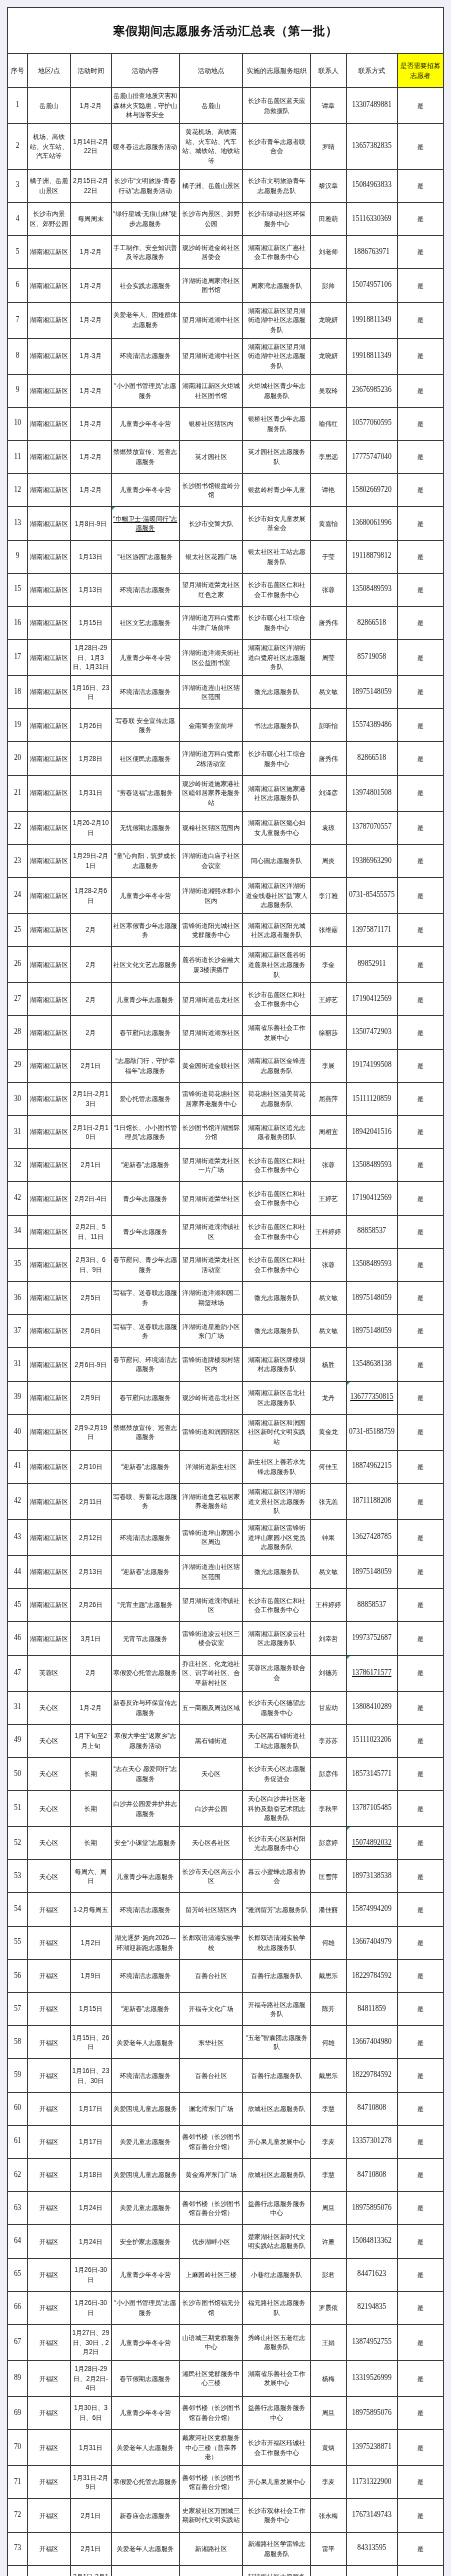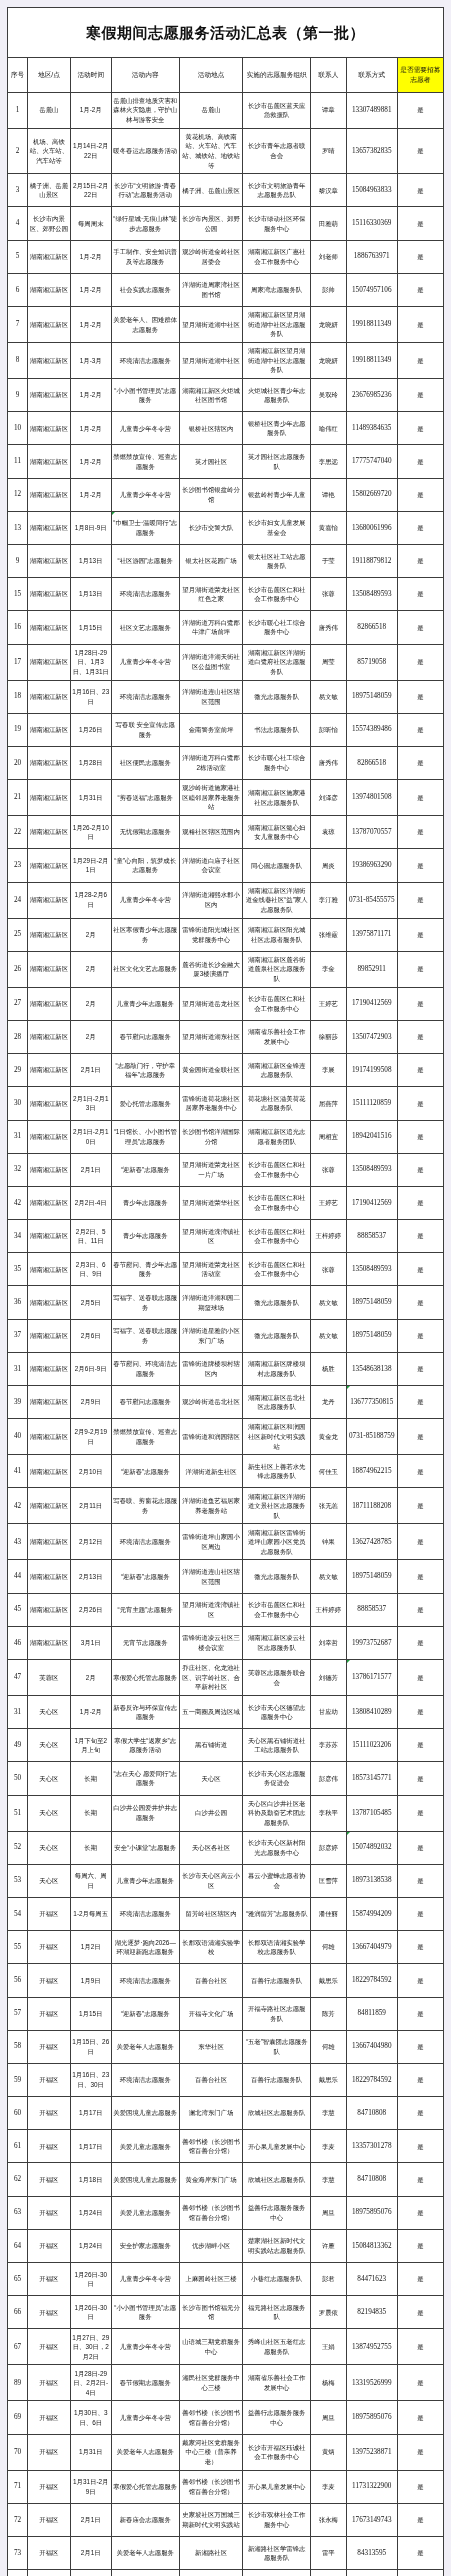--- a/index.html
+++ b/index.html
@@ -22,40 +22,40 @@
     border:0.5px solid #3c3c3c;
     text-align:center;
     vertical-align:middle;
     font-size:6.4px;
     line-height:1.5;
     padding:3.1px 1.5px;
     word-break:break-all;
     background:#fff;
   }
   .title-cell {
-    font-size:15px;
+    font-size:12px;
     font-weight:bold;
     padding:13.4px 5.2px;
     letter-spacing:0.5px;
     background:#fff;
   }
   th.hdr {
     font-weight:normal;
     font-size:6.7px;
     height:25px;
     padding:4.1px 1.5px;
   }
   th.recruit-hdr { background:#ffff00; }
   tbody td { height:26px; }
   tr.thick-top td { border-top:1.5px solid #3c3c3c; }
   .num {
     font-family:"Liberation Serif","DejaVu Serif",serif;
     font-size:7.2px;
   }
-  .marked { position:relative; }
+  .marked { position:relative;text-decoration:underline; }
   .marked::after {
     content:"";
     position:absolute;
     top:0; left:0;
     width:0; height:0;
     border-top:3.6px solid #1e9e3e;
     border-right:3.6px solid transparent;
   }
 </style>
 </head>
@@ -191,21 +191,21 @@
           <td>是</td>
         </tr>
         <tr>
           <td class="num">10</td>
           <td>湖南湘江新区</td>
           <td>1月-2月</td>
           <td>儿童青少年冬令营</td>
           <td>银桥社区辖区内</td>
           <td>银桥社区青少年志愿服务队</td>
           <td>喻伟红</td>
-          <td class="num">11489384635</td>
+          <td class="num">10577060595</td>
           <td>是</td>
         </tr>
         <tr>
           <td class="num">11</td>
           <td>湖南湘江新区</td>
           <td>1月-2月</td>
           <td>禁燃禁放宣传、巡查志愿服务</td>
           <td>英才园社区</td>
           <td>英才园社区志愿服务队</td>
           <td>李思远</td>

